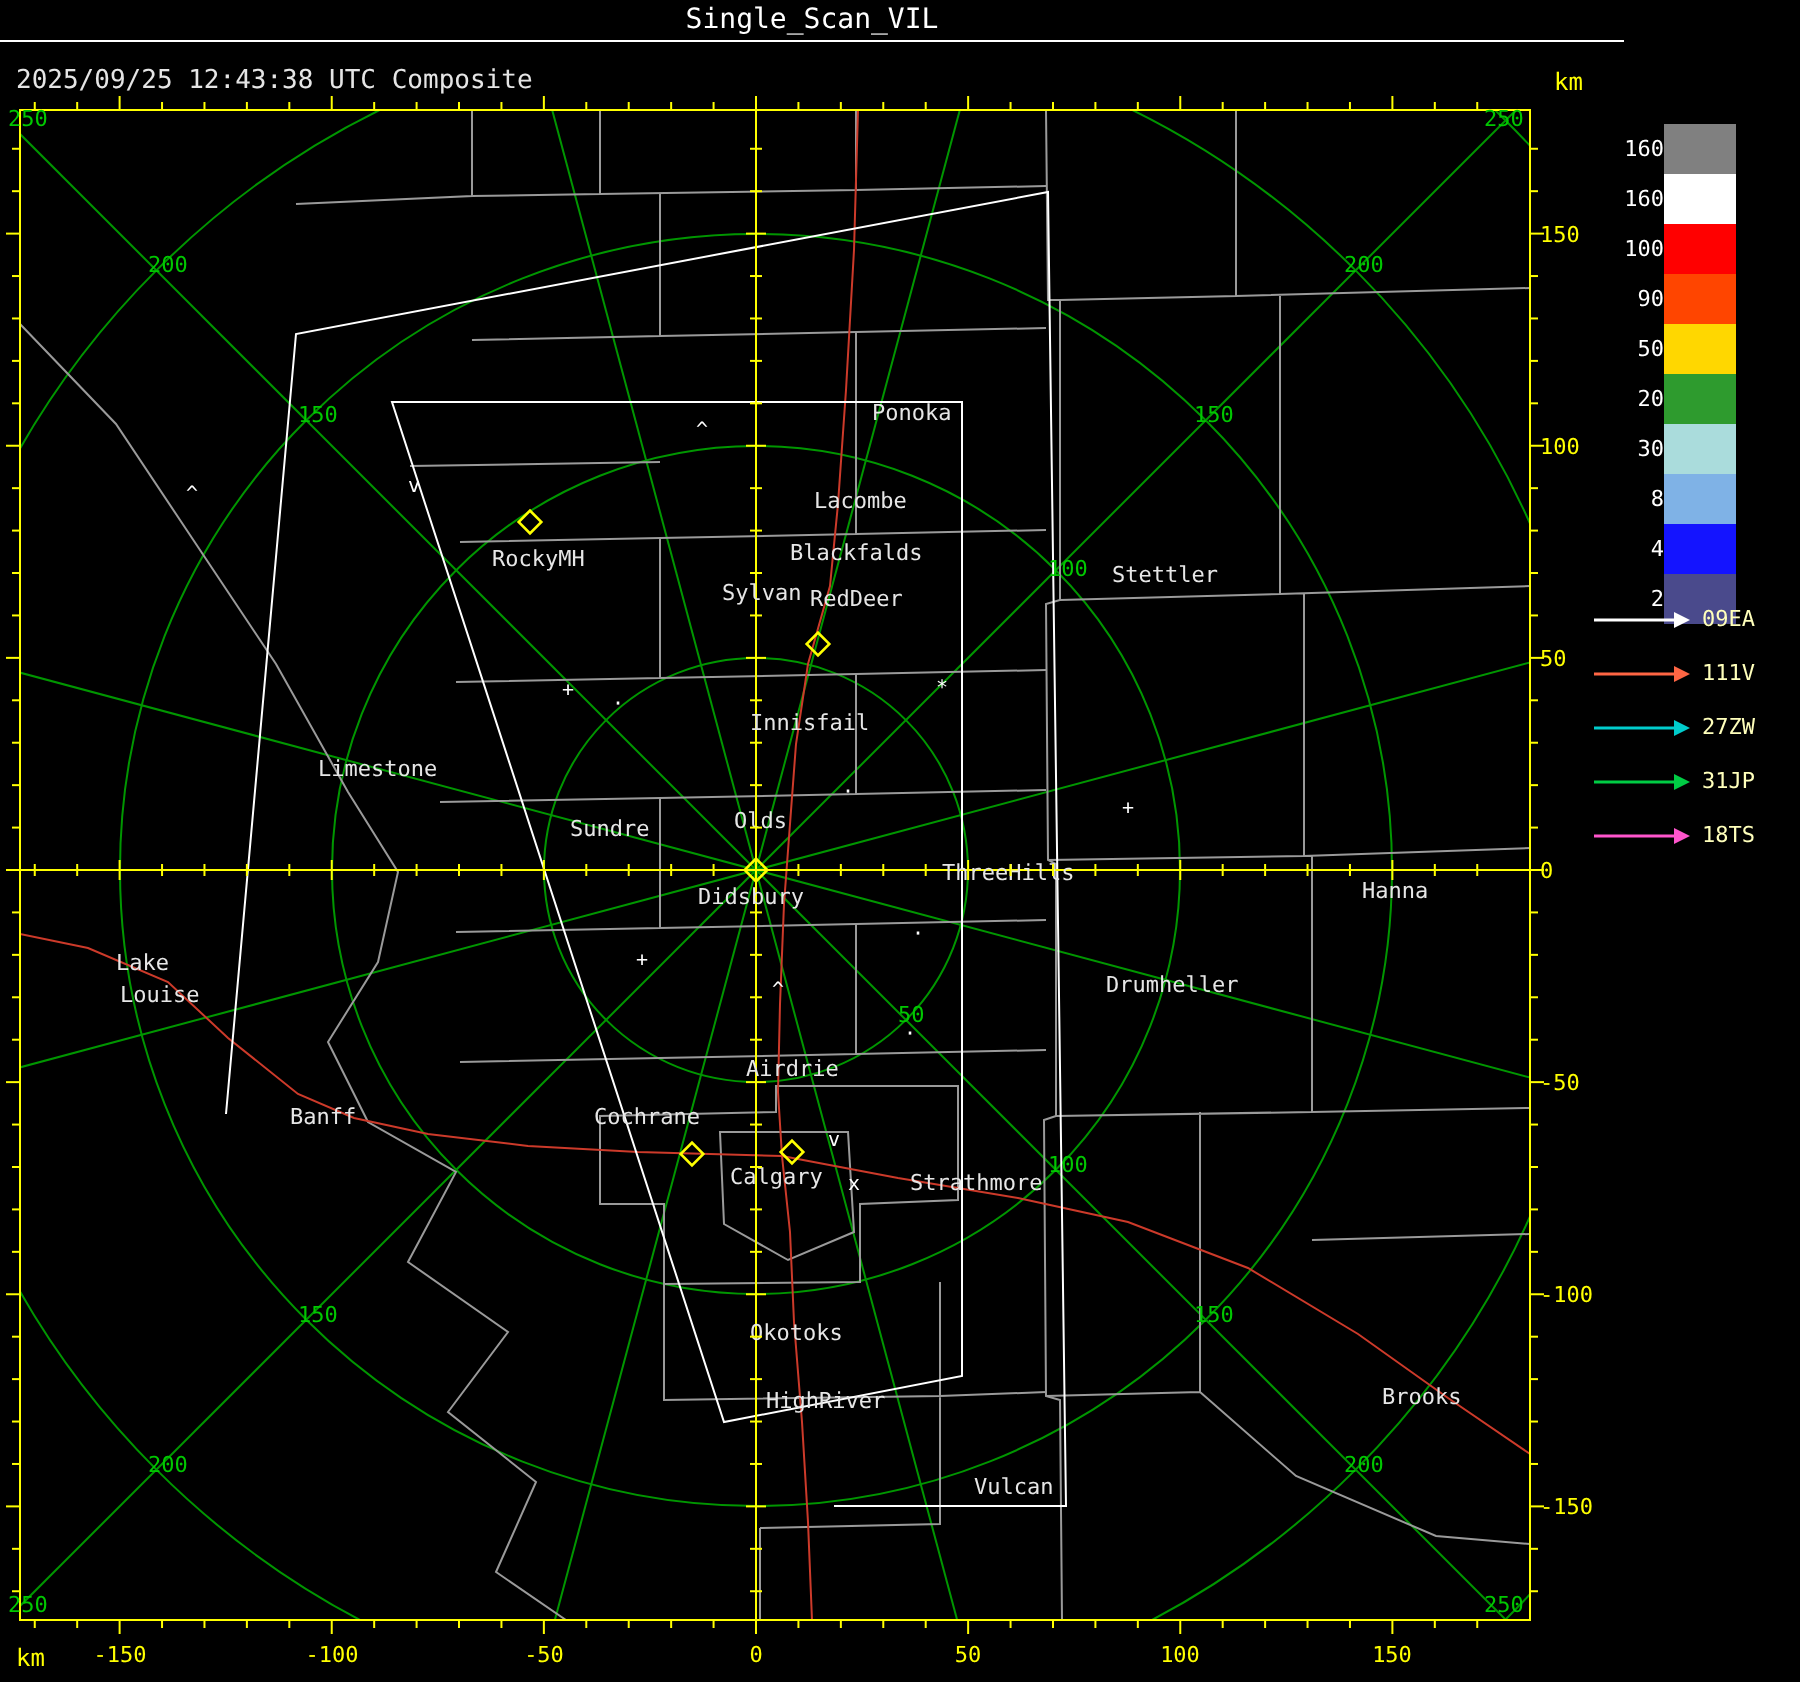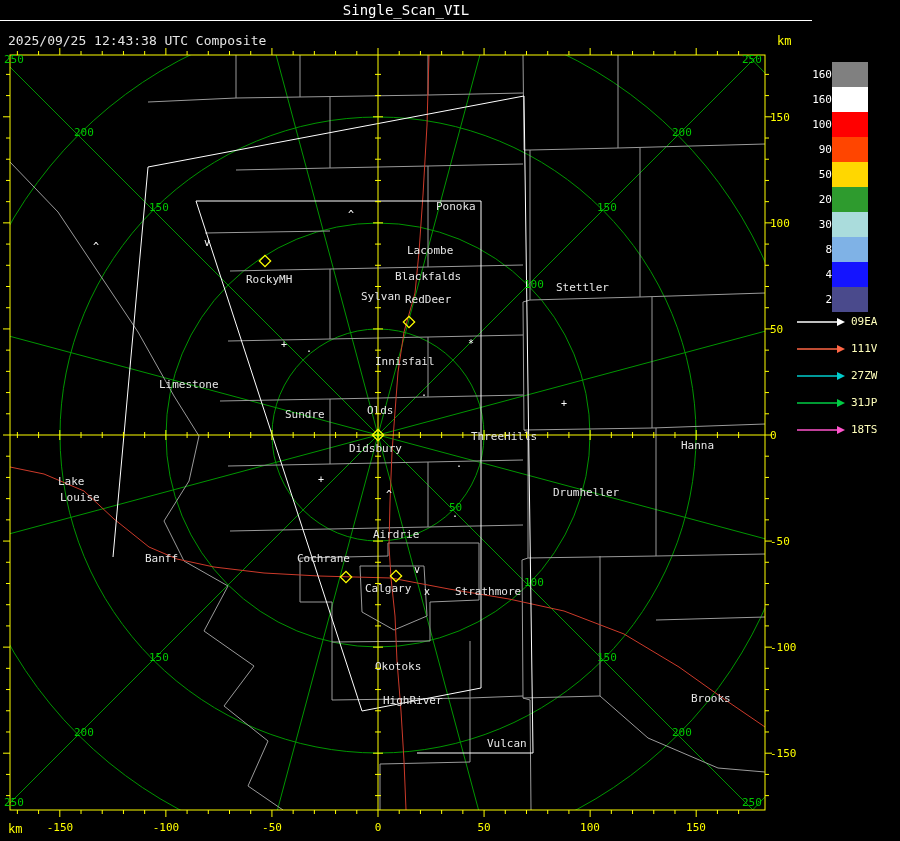--- a/index.html
+++ b/index.html
@@ -6,21 +6,21 @@
   body{font-family:"DejaVu Sans Mono",monospace;position:relative;}
   .titlebar{position:absolute;top:0;left:0;width:812px;height:20px;border-bottom:1px solid #fff;text-align:center;color:#fff;font-size:14px;line-height:20px;z-index:5;}
   .timestamp{position:absolute;top:33px;left:8px;color:#e5e5e5;font-size:13px;z-index:5;text-align:center;}
   .km-top{position:absolute;top:34px;left:777px;color:#ffff00;font-size:12px;z-index:5;}
   .cb-units{position:absolute;top:43px;left:831px;color:#fff;font-size:12px;z-index:5;margin-top:40px;}
   #map{position:absolute;top:0;left:0;}
   #colorbar{position:absolute;top:62px;left:804px;z-index:5;}
   .cbrow{display:flex;align-items:center;height:25px;}
   .cblab{width:28px;text-align:right;padding-right:0;color:#fff;font-size:11px;}
   .cbsw{width:36px;height:25px;display:block;}
-  #legend{position:absolute;top:308px;left:797px;z-index:5;}
+  #legend{position:absolute;top:296px;left:797px;z-index:5;}
   .legrow{display:flex;align-items:center;height:27px;}
   .leglab{color:#ffffbb;font-size:11px;margin-left:6px;}
   .km-bottom{position:absolute;top:822px;left:8px;color:#ffff00;font-size:12px;z-index:5;}
   text{font-family:"DejaVu Sans Mono",monospace;}
   .ringlab{fill:#00c800;font-size:11px;}
   .city{fill:#e6e6e6;font-size:11px;}
   .obs{fill:#ffffff;font-size:10px;}
   .axis{fill:#ffff00;font-size:11px;}
   .site{fill:none;stroke:#ffff00;stroke-width:1.3;}
 </style>

